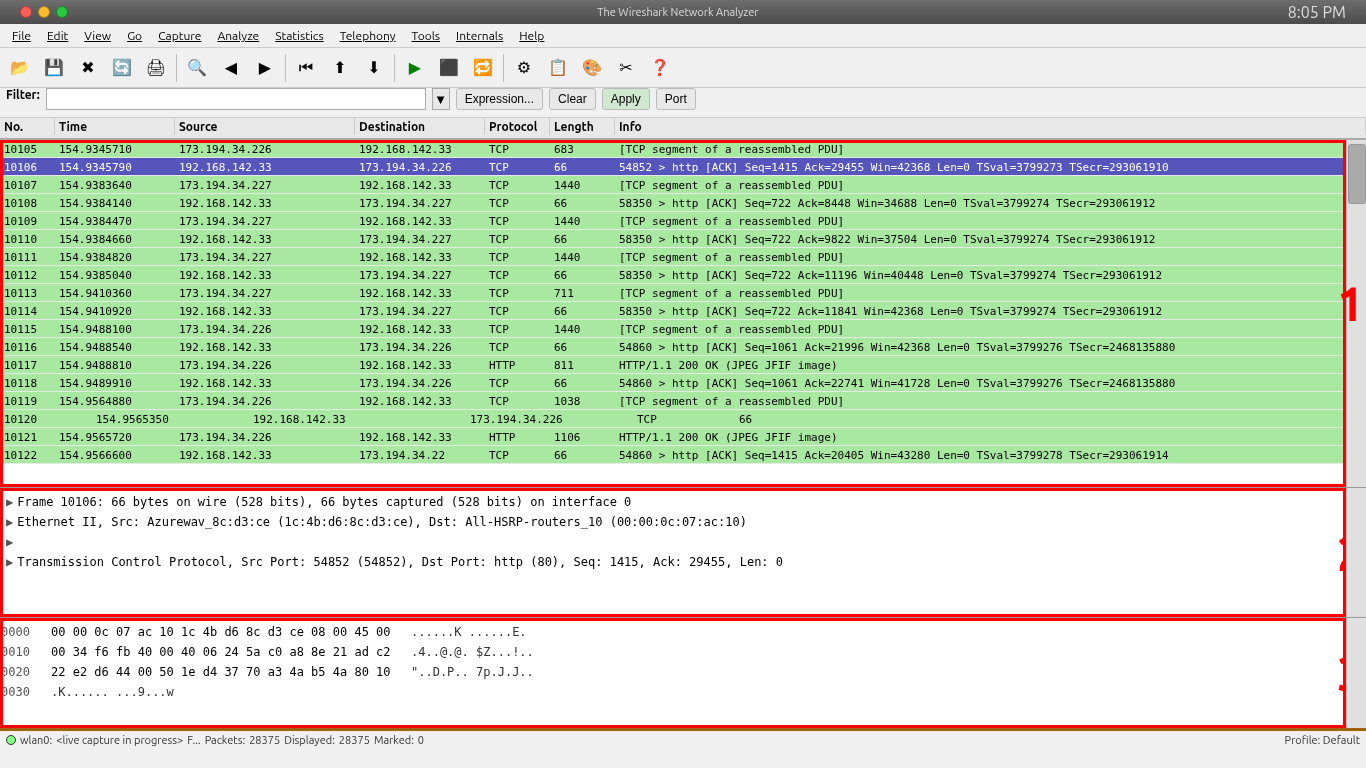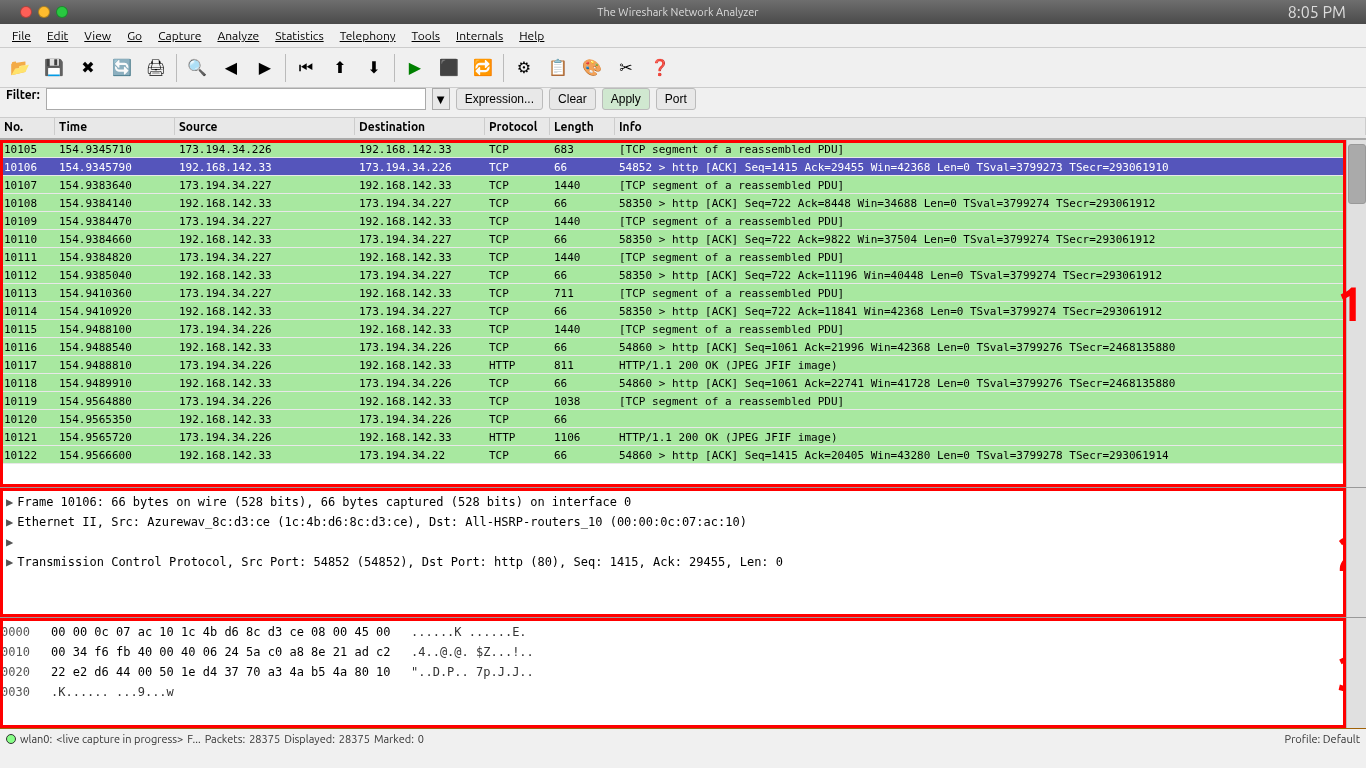--- a/index.html
+++ b/index.html
@@ -255,21 +255,21 @@
     }
     .hex-scroll {
       position: absolute; right: 0; top: 0; bottom: 0; width: 20px;
       background: #e0e0e0;
       border-left: 1px solid #bbb;
     }
 
     
     #statusbar {
       background: #f0f0f0;
-      border-top: 1px solid #a16207;
+      border-top: 3px solid #a16207;
       height: 20px;
       display: flex;
       align-items: center;
       padding: 0 6px;
       font-size: 11px;
       color: #333;
     }
     .status-left { flex: 1; display: flex; align-items: center; gap: 4px; }
     .status-dot { width: 10px; height: 10px; background: #88ff88; border-radius: 50%; border: 1px solid #333; }
     .status-right { margin-left: auto; }
@@ -477,21 +477,21 @@
   </div>
       <div class="pkt-row" style="background: rgb(168, 232, 160); color: rgb(0, 0, 0);">
     <div class="pkt-cell col-no">10119</div>
     <div class="pkt-cell col-time">154.9564880</div>
     <div class="pkt-cell col-src">173.194.34.226</div>
     <div class="pkt-cell col-dst">192.168.142.33</div>
     <div class="pkt-cell col-proto">TCP</div>
     <div class="pkt-cell col-len">1038</div>
     <div class="pkt-cell col-info">[TCP segment of a reassembled PDU]</div>
   </div>
-      <div class="pkt-row" style="background: rgb(168, 232, 160); color: rgb(0, 0, 0);">
+      <div class="pkt-row" style="background: rgb(168, 232, 160); color: rgb(0, 0, 0); gap: 37px;">
     <div class="pkt-cell col-no">10120</div>
     <div class="pkt-cell col-time">154.9565350</div>
     <div class="pkt-cell col-src">192.168.142.33</div>
     <div class="pkt-cell col-dst">173.194.34.226</div>
     <div class="pkt-cell col-proto">TCP</div>
     <div class="pkt-cell col-len">66</div>
   </div>
       <div class="pkt-row" style="background: rgb(168, 232, 160); color: rgb(0, 0, 0);">
     <div class="pkt-cell col-no">10121</div>
     <div class="pkt-cell col-time">154.9565720</div>

